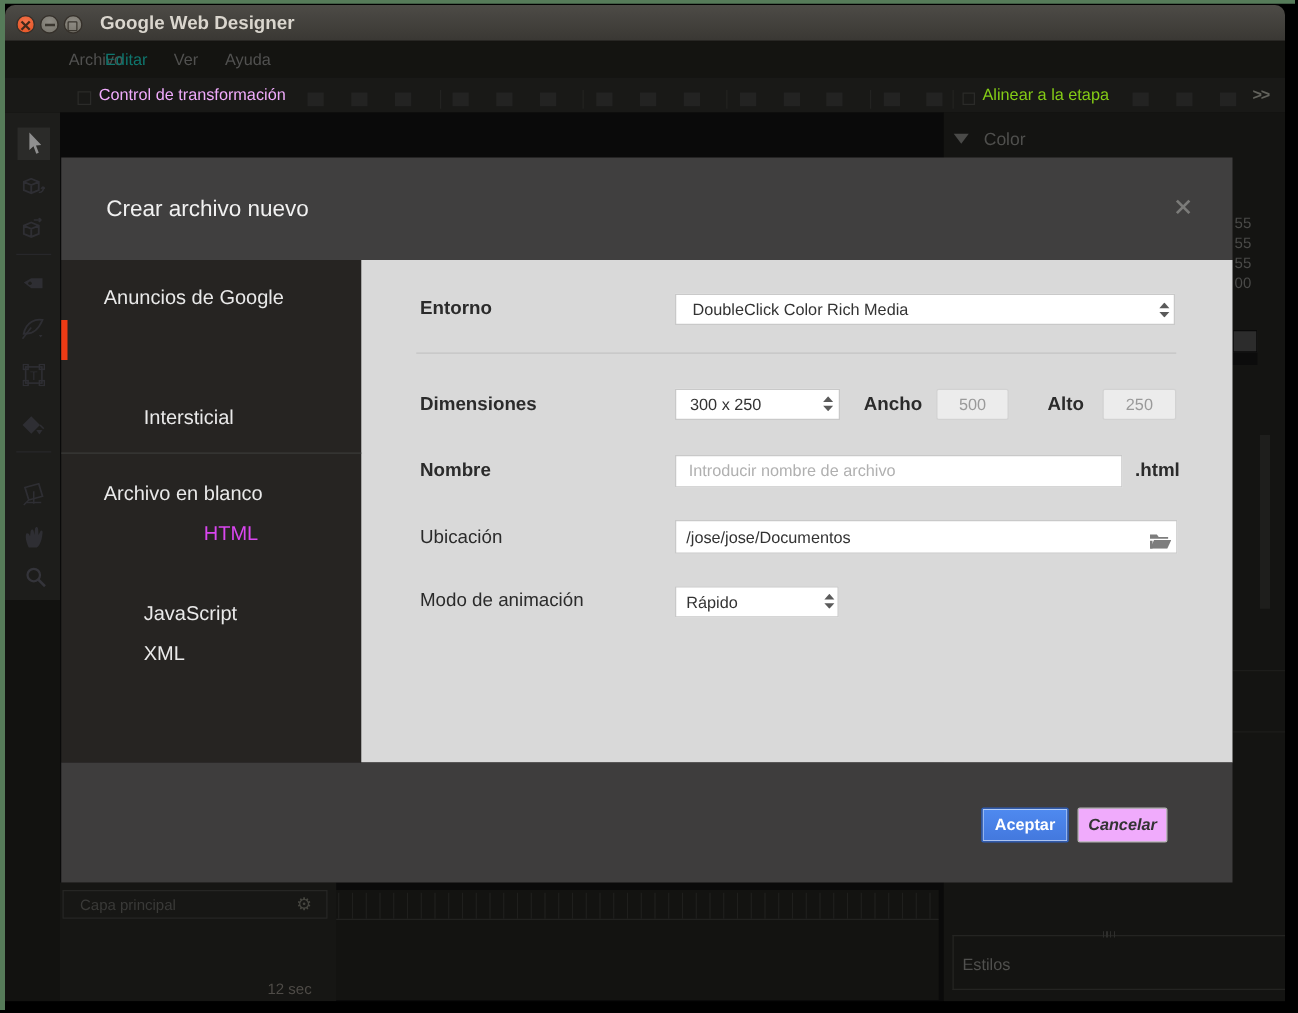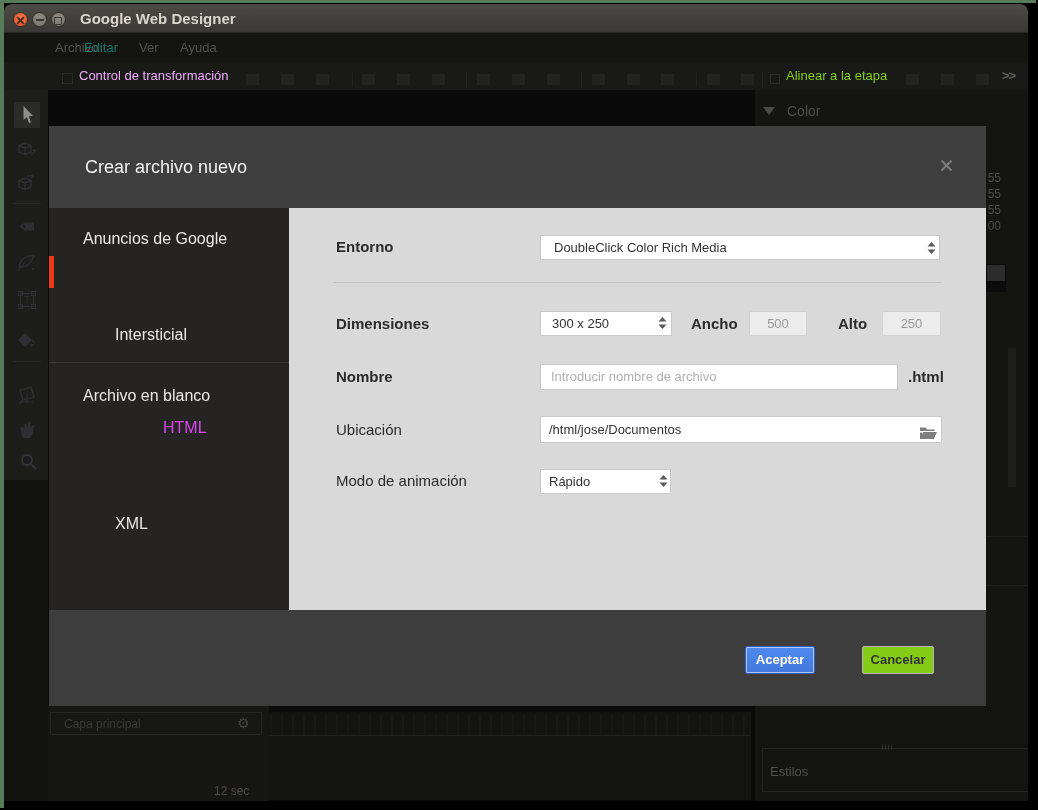--- a/index.html
+++ b/index.html
@@ -200,20 +200,21 @@
 
     <div class="abs" style="left:0;top:82px;width:240px;height:402px;background:#262422;"></div>
     <div class="abs" style="left:240px;top:82px;width:697px;height:402px;background:#d9d9d9;"></div>
 
     <div class="abs" style="left:34px;top:97px;width:200px;height:32px;line-height:32px;font-size:16px;color:#e9e9e9;">Anuncios de Google</div>
     <div class="abs" style="left:0;top:130px;width:5px;height:32px;background:#ee3b15;"></div>
     <div class="abs" style="left:66px;top:193px;width:160px;height:32px;line-height:32px;font-size:16px;color:#e9e9e9;">Intersticial</div>
     <div class="abs" style="left:0;top:236px;width:240px;height:1px;background:#3a3a38;"></div>
     <div class="abs" style="left:34px;top:254px;width:200px;height:32px;line-height:32px;font-size:16px;color:#e9e9e9;">Archivo en blanco</div>
     <div class="abs" style="left:66px;top:286px;width:160px;height:32px;line-height:32px;font-size:16px;color:#d946ef;margin-left:48px;">HTML</div>
+    <div class="abs" style="left:66px;top:350px;width:160px;height:32px;line-height:32px;font-size:16px;color:#e9e9e9;">JavaScript</div>
     <div class="abs" style="left:66px;top:382px;width:160px;height:32px;line-height:32px;font-size:16px;color:#e9e9e9;">XML</div>
 
     <div class="abs" style="left:287px;top:108px;height:26px;line-height:26px;font-size:15px;font-weight:bold;color:#2b2b2b;">Entorno</div>
     <div class="abs" style="left:491px;top:109px;width:400px;height:25px;background:#fff;border:1px solid #c9c9c9;"></div>
     <div class="abs" style="left:505px;top:109px;height:25px;line-height:25px;font-size:13px;color:#333;">DoubleClick Color Rich Media</div>
     <svg class="abs" style="left:878px;top:116px;" width="9" height="12" viewBox="0 0 9 12">
         <path d="M4.5 0 L8.5 4.5 L0.5 4.5 Z" fill="#5a5a5a"></path>
         <path d="M4.5 12 L8.5 7.5 L0.5 7.5 Z" fill="#5a5a5a"></path>
       </svg>
 
@@ -229,31 +230,31 @@
     <div class="abs" style="left:642px;top:185px;height:26px;line-height:26px;font-size:15px;font-weight:bold;color:#2b2b2b;">Ancho</div>
     <div class="abs" style="left:700px;top:185px;width:58px;height:25px;background:#ececec;border:1px solid #d2d2d2;border-radius:2px;line-height:23px;text-align:center;font-size:13px;color:#9a9a9a;">500</div>
     <div class="abs" style="left:789px;top:185px;height:26px;line-height:26px;font-size:15px;font-weight:bold;color:#2b2b2b;">Alto</div>
     <div class="abs" style="left:833px;top:185px;width:59px;height:25px;background:#ececec;border:1px solid #d2d2d2;border-radius:2px;line-height:23px;text-align:center;font-size:13px;color:#9a9a9a;">250</div>
 
     <div class="abs" style="left:287px;top:238px;height:26px;line-height:26px;font-size:15px;font-weight:bold;color:#2b2b2b;">Nombre</div>
     <div class="abs" style="left:491px;top:238px;width:358px;height:26px;background:#fff;border:1px solid #c9c9c9;line-height:24px;font-size:13px;color:#b0b0b0;padding-left:10px;">Introducir nombre de archivo</div>
     <div class="abs" style="left:859px;top:238px;height:26px;line-height:26px;font-size:15px;font-weight:bold;color:#2b2b2b;">.html</div>
 
     <div class="abs" style="left:287px;top:290px;height:27px;line-height:27px;font-size:15px;font-weight:normal;color:#2b2b2b;">Ubicación</div>
-    <div class="abs" style="left:491px;top:290px;width:402px;height:27px;background:#fff;border:1px solid #c9c9c9;line-height:25px;font-size:13px;color:#333;padding-left:8px;">/html/jose/Documentos</div>
+    <div class="abs" style="left:491px;top:290px;width:402px;height:27px;background:#fff;border:1px solid #c9c9c9;line-height:25px;font-size:13px;color:#333;padding-left:8px;">/jose/jose/Documentos</div>
     <svg class="abs" style="left:871px;top:300px;" width="17" height="13" viewBox="0 0 17 13">
         <path d="M0 1.5 L5.5 1.5 L7 3.5 L14.5 3.5 L14.5 5 L0 5 Z" fill="#7d7d7d"></path>
         <path d="M0 13 L3.2 6 L17 6 L13.8 13 Z" fill="#7d7d7d"></path>
         <path d="M0 6.5 L2 6.5 L2 13 L0 13 Z" fill="#7d7d7d"></path>
       </svg>
 
     <div class="abs" style="left:287px;top:342px;height:26px;line-height:26px;font-size:15px;font-weight:normal;color:#2b2b2b;">Modo de animación</div>
     <div class="abs" style="left:491px;top:343px;width:131px;height:25px;background:#fff;border:1px solid #c9c9c9;line-height:23px;font-size:13px;color:#333;padding-left:8px;">Rápido</div>
     <svg class="abs" style="left:610px;top:349px;" width="9" height="12" viewBox="0 0 9 12">
         <path d="M4.5 0 L8.5 4.5 L0.5 4.5 Z" fill="#5a5a5a"></path>
         <path d="M4.5 12 L8.5 7.5 L0.5 7.5 Z" fill="#5a5a5a"></path>
       </svg>
 
     <div class="abs" style="left:0;top:484px;width:937px;height:96px;background:#3e3d3d;"></div>
-    <div class="abs" style="left:696px;top:520px;width:70px;height:28px;background:linear-gradient(#4f8af0,#4378dd);border:1px solid #2c5fc0;border-radius:2px;box-shadow:inset 0 0 0 1px rgba(255,255,255,0.55);text-align:center;line-height:26px;font-size:13px;font-weight:bold;color:#fff;">Aceptar</div>
-    <div class="abs" style="left:813px;top:520px;width:72px;height:28px;background:#84cc16;border:1px solid #b5b5b5;border-radius:2px;text-align:center;line-height:26px;font-size:13px;font-weight:bold;color:#333;">Cancelar</div>
+    <div class="abs" style="left:736px;top:520px;width:70px;height:28px;background:linear-gradient(#4f8af0,#4378dd);border:1px solid #2c5fc0;border-radius:2px;box-shadow:inset 0 0 0 1px rgba(255,255,255,0.55);text-align:center;line-height:26px;font-size:13px;font-weight:bold;color:#fff;">Aceptar</div>
+    <div class="abs" style="left:813px;top:520px;width:72px;height:28px;background:#f0abfc;border:1px solid #b5b5b5;border-radius:2px;text-align:center;line-height:26px;font-size:13px;font-weight:bold;color:#333;font-style:italic;">Cancelar</div>
   </div>
 </div>
 
 </body></html>

